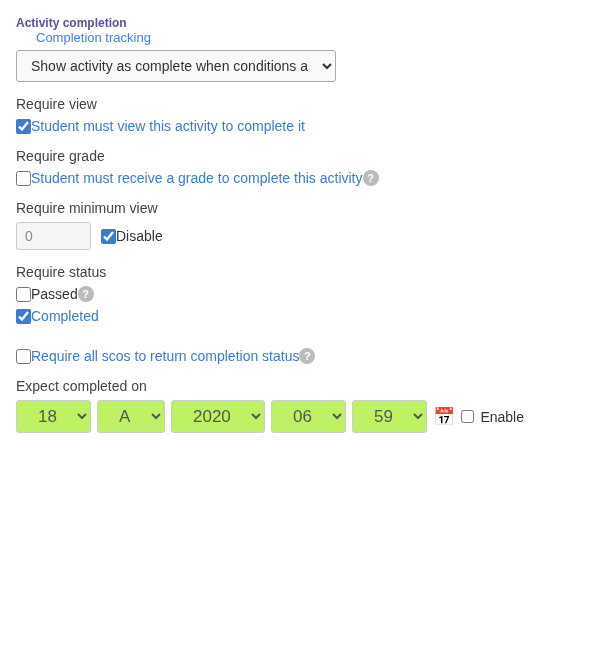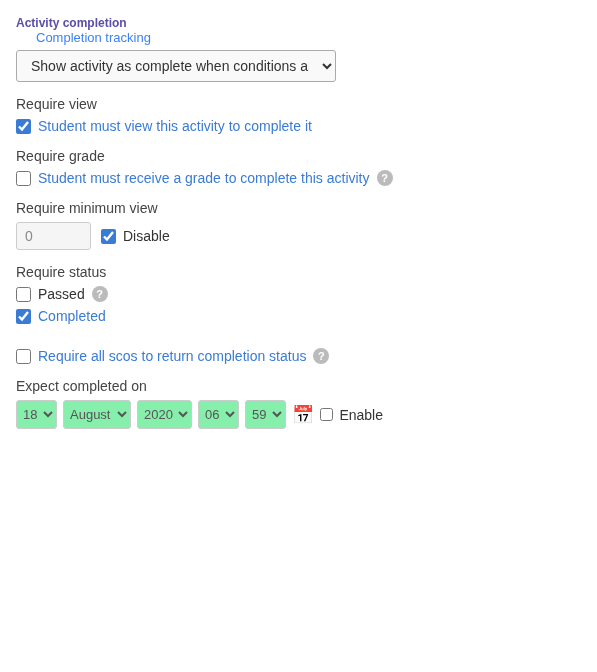--- a/index.html
+++ b/index.html
@@ -47,21 +47,20 @@
       border-radius: 3px;
       font-size: 14px;
       color: #333;
       background: #f9f9f9;
       appearance: auto;
     }
 
     .checkbox-row {
       display: flex;
       align-items: center;
-      gap: 7px;
       margin-bottom: 6px;
     }
 
     .checkbox-row input[type="checkbox"] {
       width: 15px;
       height: 15px;
       flex-shrink: 0;
       accent-color: #3a7bd5;
     }
 
@@ -109,26 +108,26 @@
 
     .expect-completed-row {
       display: flex;
       align-items: center;
       gap: 6px;
       flex-wrap: wrap;
       margin-top: 6px;
     }
 
     select.date-select {
-      padding: 5px 2px;
+      padding: 5px 17px;
       border: 1px solid #ccc;
       border-radius: 3px;
-      font-size: 13px;
+      font-size: 17px;
       color: #555;
-      background: #86efac;
+      background: #bef264;
       appearance: auto;
     }
 
     .calendar-icon {
       font-size: 18px;
       color: #666;
       cursor: pointer;
     }
 
     .enable-row {

